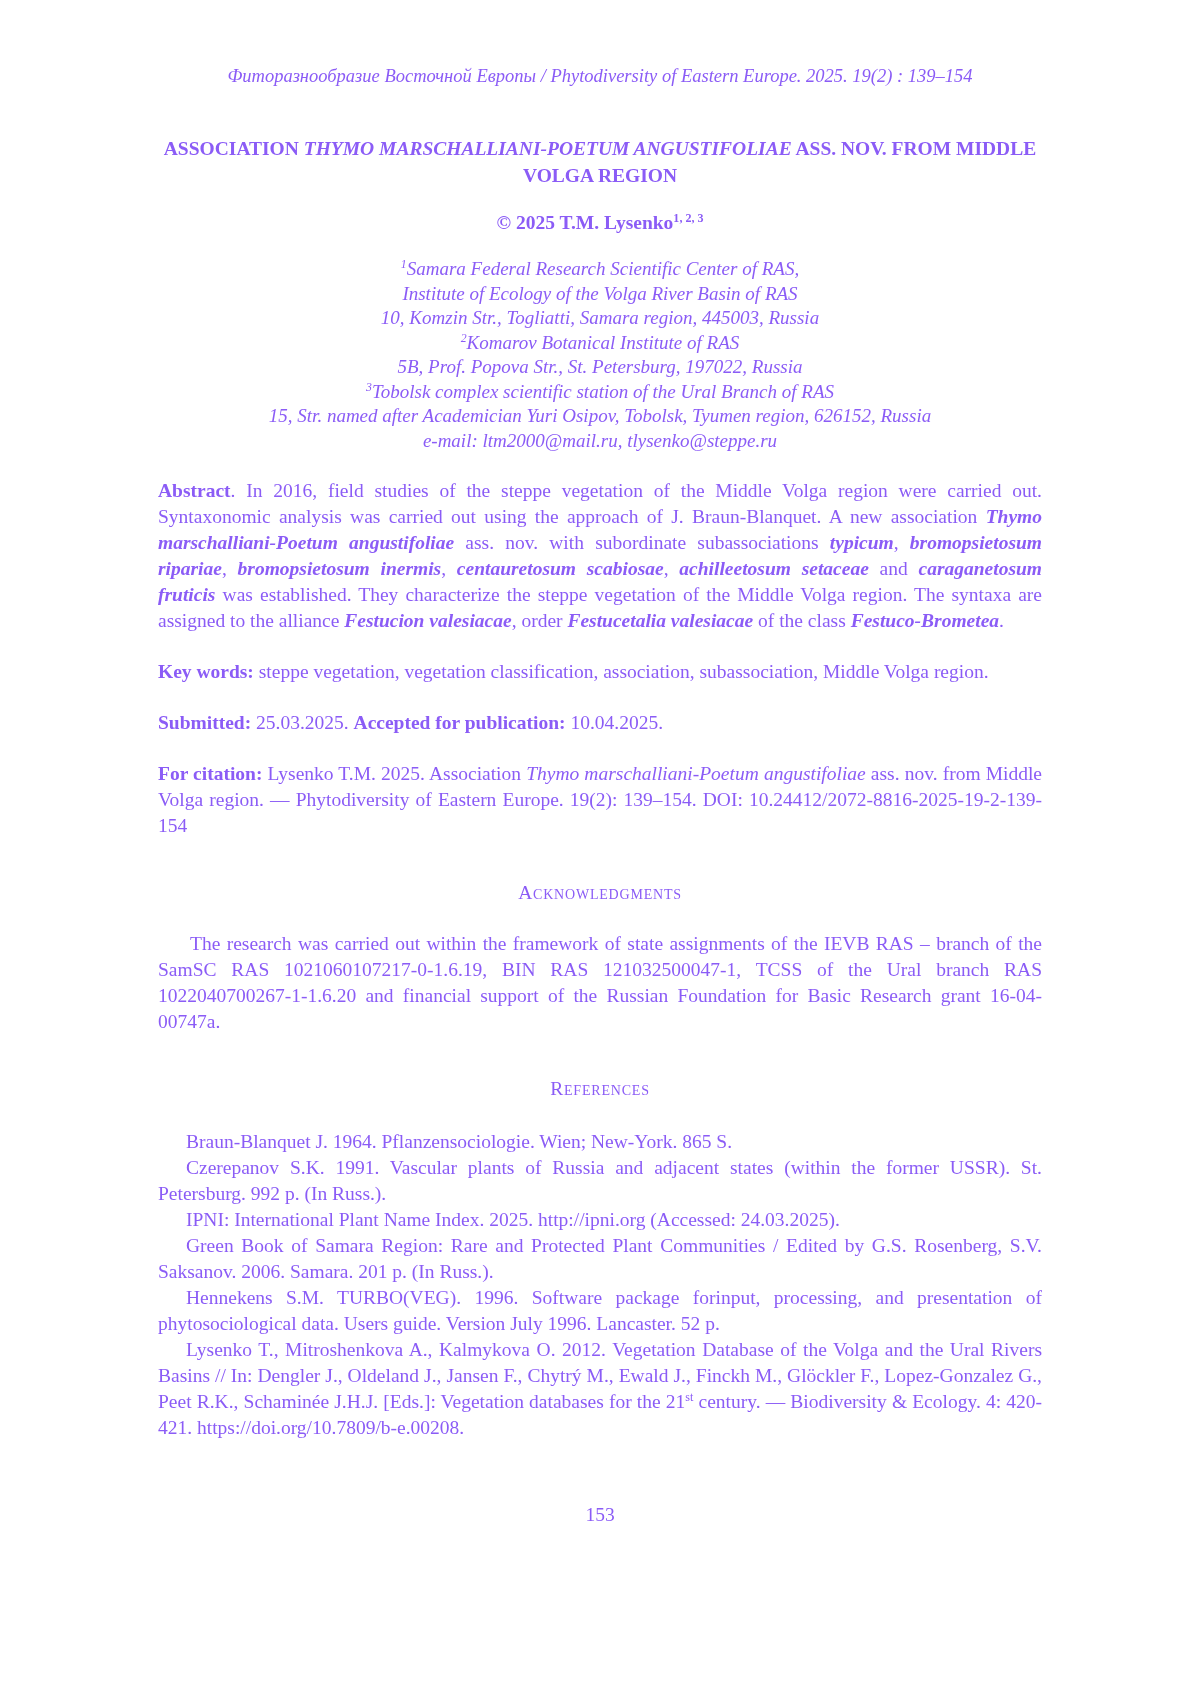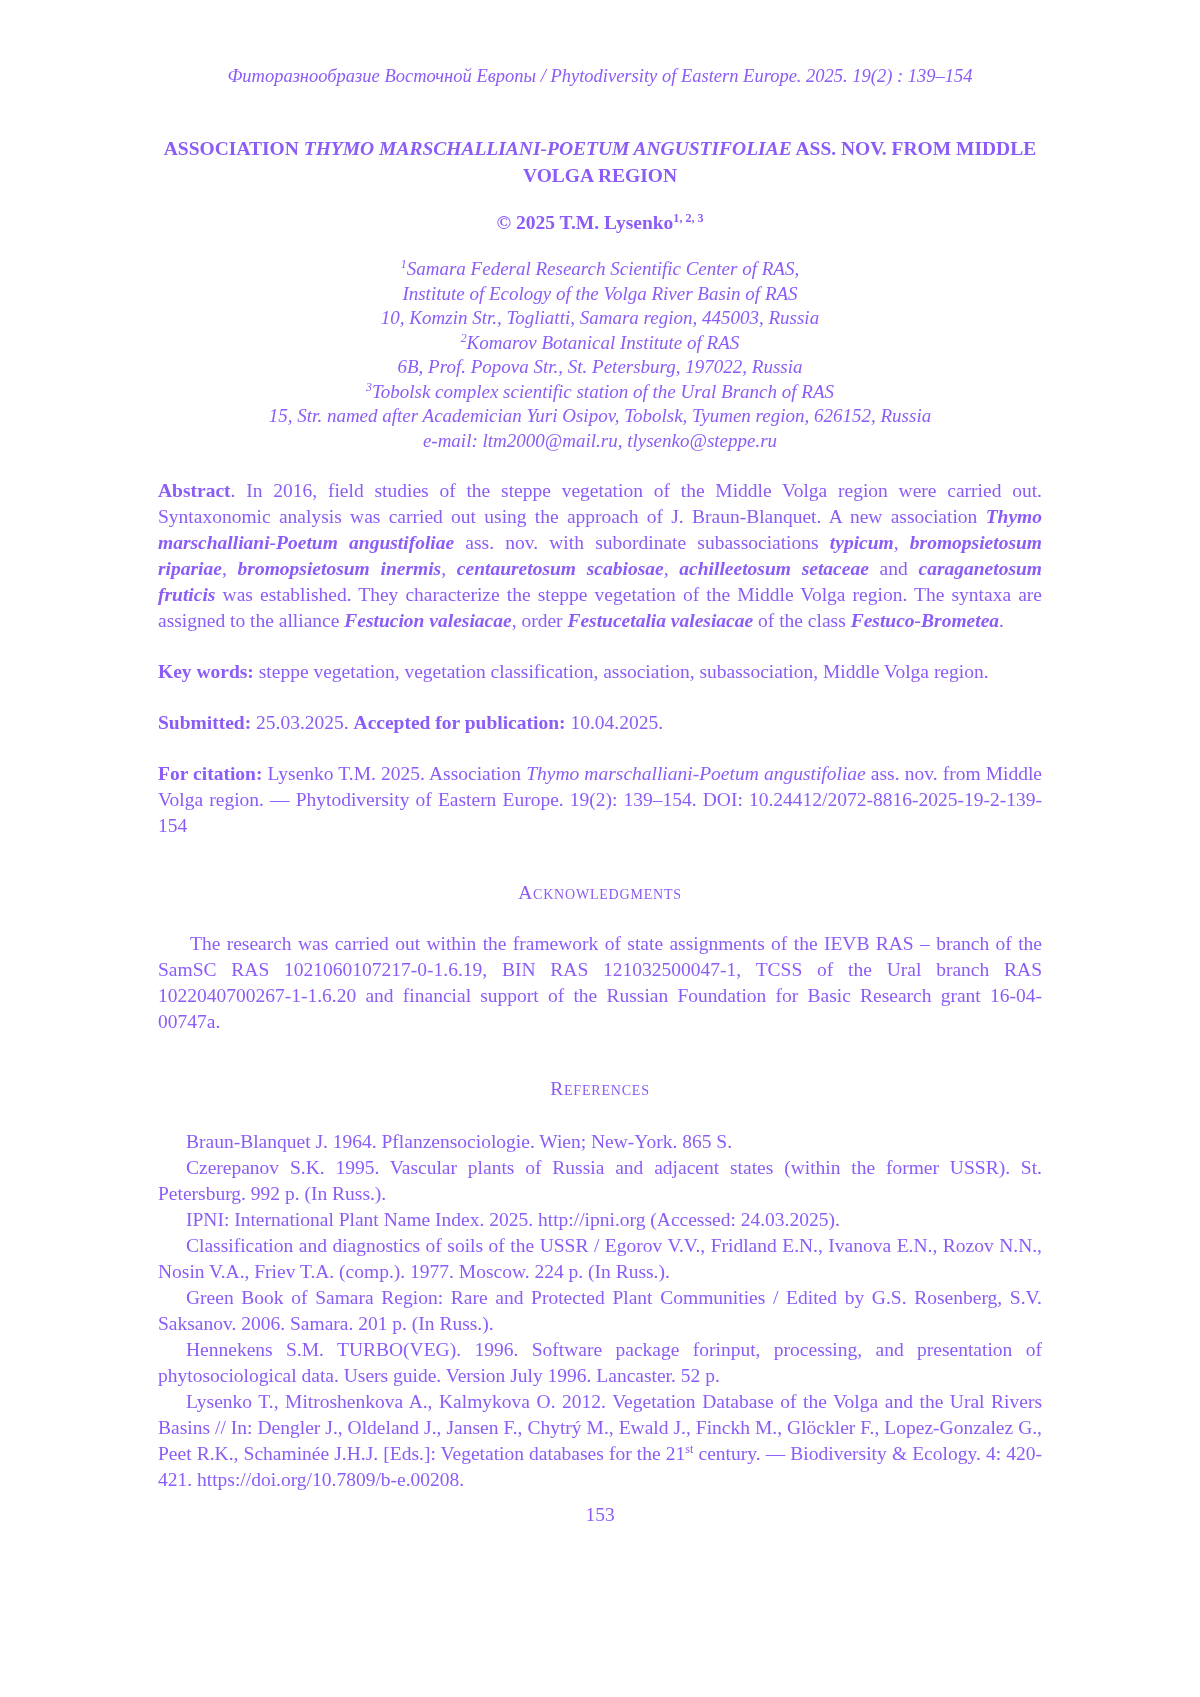--- a/index.html
+++ b/index.html
@@ -81,21 +81,21 @@
 
   <div class="title"><span class="b">ASSOCIATION </span><span class="b i">THYMO MARSCHALLIANI-POETUM ANGUSTIFOLIAE</span><span class="b"> ASS. NOV. FROM MIDDLE VOLGA REGION</span></div>
 
   <div class="author"><span class="b">© 2025 T.M. Lysenko</span><sup class="b">1, 2, 3</sup></div>
 
   <div class="affiliations">
     <div><sup class="i">1</sup><span class="i">Samara Federal Research Scientific Center of RAS,</span></div>
     <div><span class="i">Institute of Ecology of the Volga River Basin of RAS</span></div>
     <div><span class="i">10, Komzin Str., Togliatti, Samara region, 445003, Russia</span></div>
     <div><sup class="i">2</sup><span class="i">Komarov Botanical Institute of RAS</span></div>
-    <div><span class="i">6B, Prof. Popova Str., St. Petersburg, 197022, Russia</span></div>
+    <div><span class="i">5B, Prof. Popova Str., St. Petersburg, 197022, Russia</span></div>
     <div><sup class="i">3</sup><span class="i">Tobolsk complex scientific station of the Ural Branch of RAS</span></div>
     <div><span class="i">15, Str. named after Academician Yuri Osipov, Tobolsk, Tyumen region, 626152, Russia</span></div>
     <div><span class="i">e-mail: ltm2000@mail.ru, tlysenko@steppe.ru</span></div>
   </div>
 
   <p class="para"><span class="b">Abstract</span><span>. In 2016, field studies of the steppe vegetation of the Middle Volga region were carried out. Syntaxonomic analysis was carried out using the approach of J. Braun-Blanquet. A new association </span><span class="b i">Thymo marschalliani-Poetum angustifoliae</span><span> ass. nov. with subordinate subassociations </span><span class="b i">typicum</span><span>, </span><span class="b i">bromopsietosum ripariae</span><span>, </span><span class="b i">bromopsietosum inermis</span><span>, </span><span class="b i">centauretosum scabiosae</span><span>, </span><span class="b i">achilleetosum setaceae</span><span> and </span><span class="b i">caraganetosum fruticis</span><span> was established. They characterize the steppe vegetation of the Middle Volga region. The syntaxa are assigned to the alliance </span><span class="b i">Festucion valesiacae</span><span>, order </span><span class="b i">Festucetalia valesiacae</span><span> of the class </span><span class="b i">Festuco-Brometea</span><span>.</span></p>
 
   <p class="para"><span class="b">Key words:</span><span> steppe vegetation, vegetation classification, association, subassociation, Middle Volga region.</span></p>
 
   <p class="para"><span class="b">Submitted:</span><span> 25.03.2025. </span><span class="b">Accepted for publication:</span><span> 10.04.2025.</span></p>
@@ -103,23 +103,22 @@
   <p class="para"><span class="b">For citation:</span><span> Lysenko T.M. 2025. Association </span><span class="i">Thymo marschalliani-Poetum angustifoliae</span><span> ass. nov. from Middle Volga region. — Phytodiversity of Eastern Europe. 19(2): 139–154. DOI: 10.24412/2072-8816-2025-19-2-139-154</span></p>
 
   <div class="section-heading">Acknowledgments</div>
 
   <p class="para indent"><span>The research was carried out within the framework of state assignments of the IEVB RAS – branch of the SamSC RAS 1021060107217-0-1.6.19, BIN RAS 121032500047-1, TCSS of the Ural branch RAS 1022040700267-1-1.6.20 and financial support of the Russian Foundation for Basic Research grant 16-04-00747a.</span></p>
 
   <div class="section-heading">References</div>
 
   <div class="references">
     <p class="ref"><span>Braun-Blanquet J. 1964. Pflanzensociologie. Wien; New-York. 865 S.</span></p>
-    <p class="ref"><span>Czerepanov S.K. 1995. Vascular plants of Russia and adjacent states (within the former USSR). St. Petersburg. 992 p. (In Russ.).</span></p>
+    <p class="ref"><span>Czerepanov S.K. 1991. Vascular plants of Russia and adjacent states (within the former USSR). St. Petersburg. 992 p. (In Russ.).</span></p>
     <p class="ref"><span>IPNI: International Plant Name Index. 2025. http://ipni.org (Accessed: 24.03.2025).</span></p>
-    <p class="ref"><span>Classification and diagnostics of soils of the USSR / Egorov V.V., Fridland E.N., Ivanova E.N., Rozov N.N., Nosin V.A., Friev T.A. (comp.). 1977. Moscow. 224 p. (In Russ.).</span></p>
     <p class="ref"><span>Green Book of Samara Region: Rare and Protected Plant Communities / Edited by G.S. Rosenberg, S.V. Saksanov. 2006. Samara. 201 p. (In Russ.).</span></p>
     <p class="ref"><span>Hennekens S.M. TURBO(VEG). 1996. Software package forinput, processing, and presentation of phytosociological data. Users guide. Version July 1996. Lancaster. 52 p.</span></p>
     <p class="ref"><span>Lysenko T., Mitroshenkova A., Kalmykova O. 2012. Vegetation Database of the Volga and the Ural Rivers Basins // In: Dengler J., Oldeland J., Jansen F., Chytrý M., Ewald J., Finckh M., Glöckler F., Lopez-Gonzalez G., Peet R.K., Schaminée J.H.J. [Eds.]: Vegetation databases for the 21</span><sup>st</sup><span> century. — Biodiversity &amp; Ecology. 4: 420-421. https://doi.org/10.7809/b-e.00208.</span></p>
   </div>
 
   <div class="page-number">153</div>
 
 </div>
 
 </body></html>

